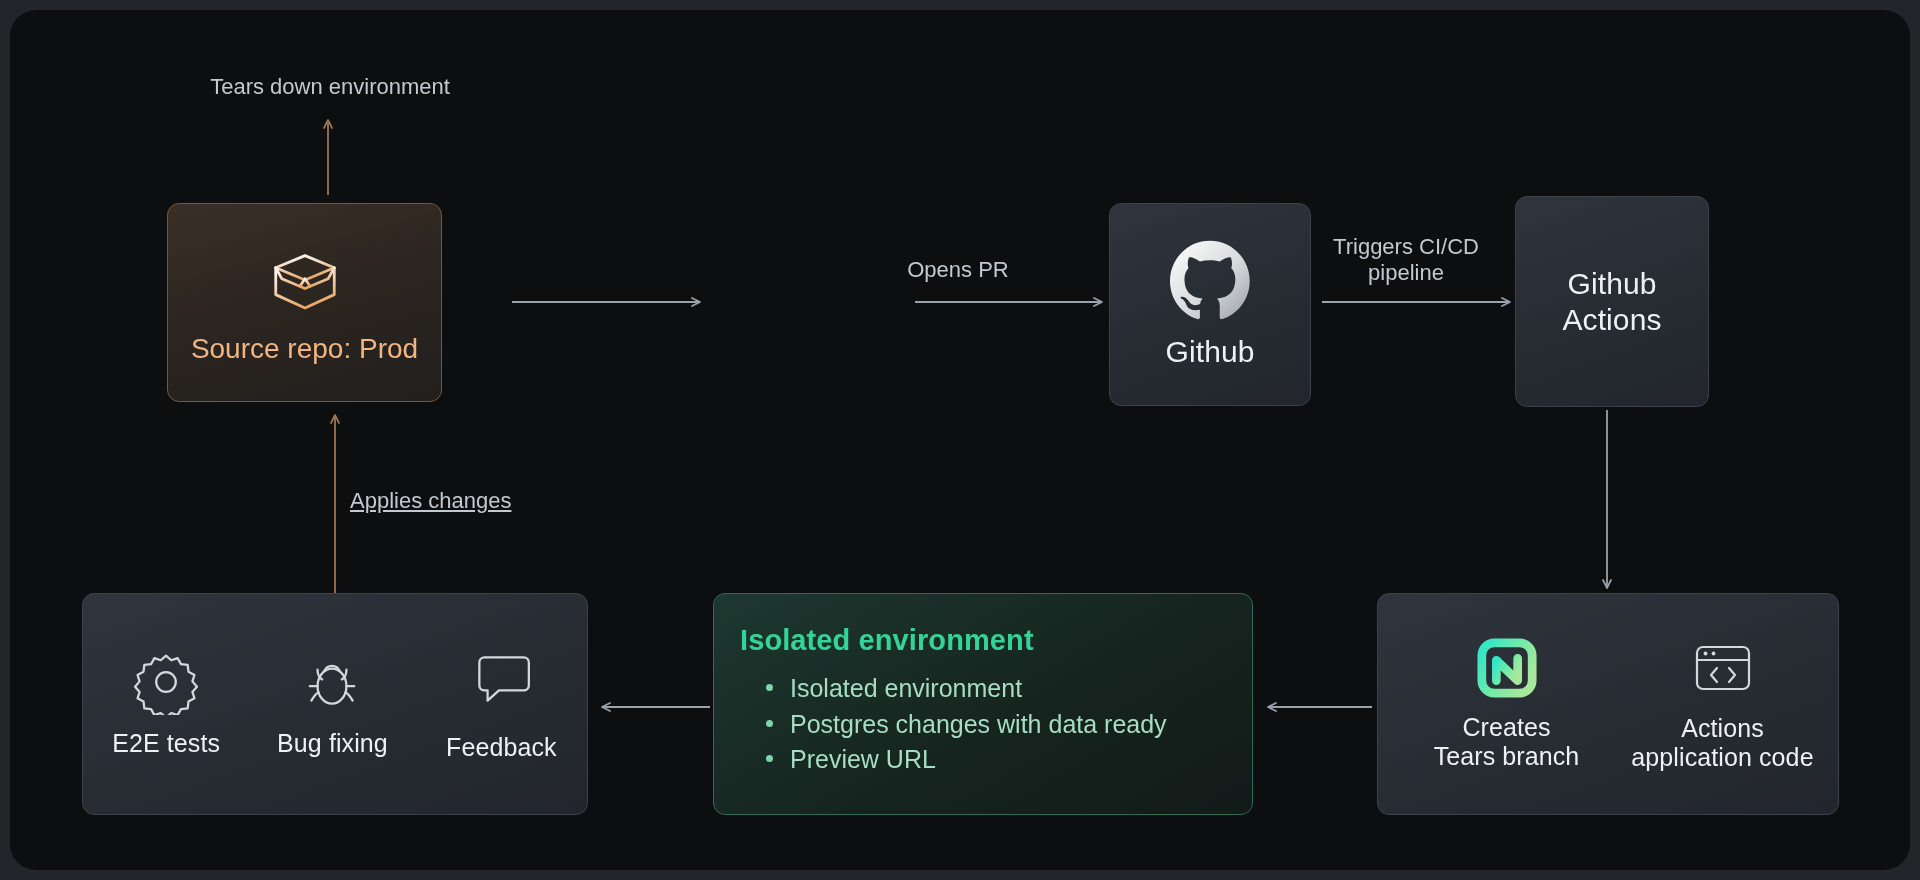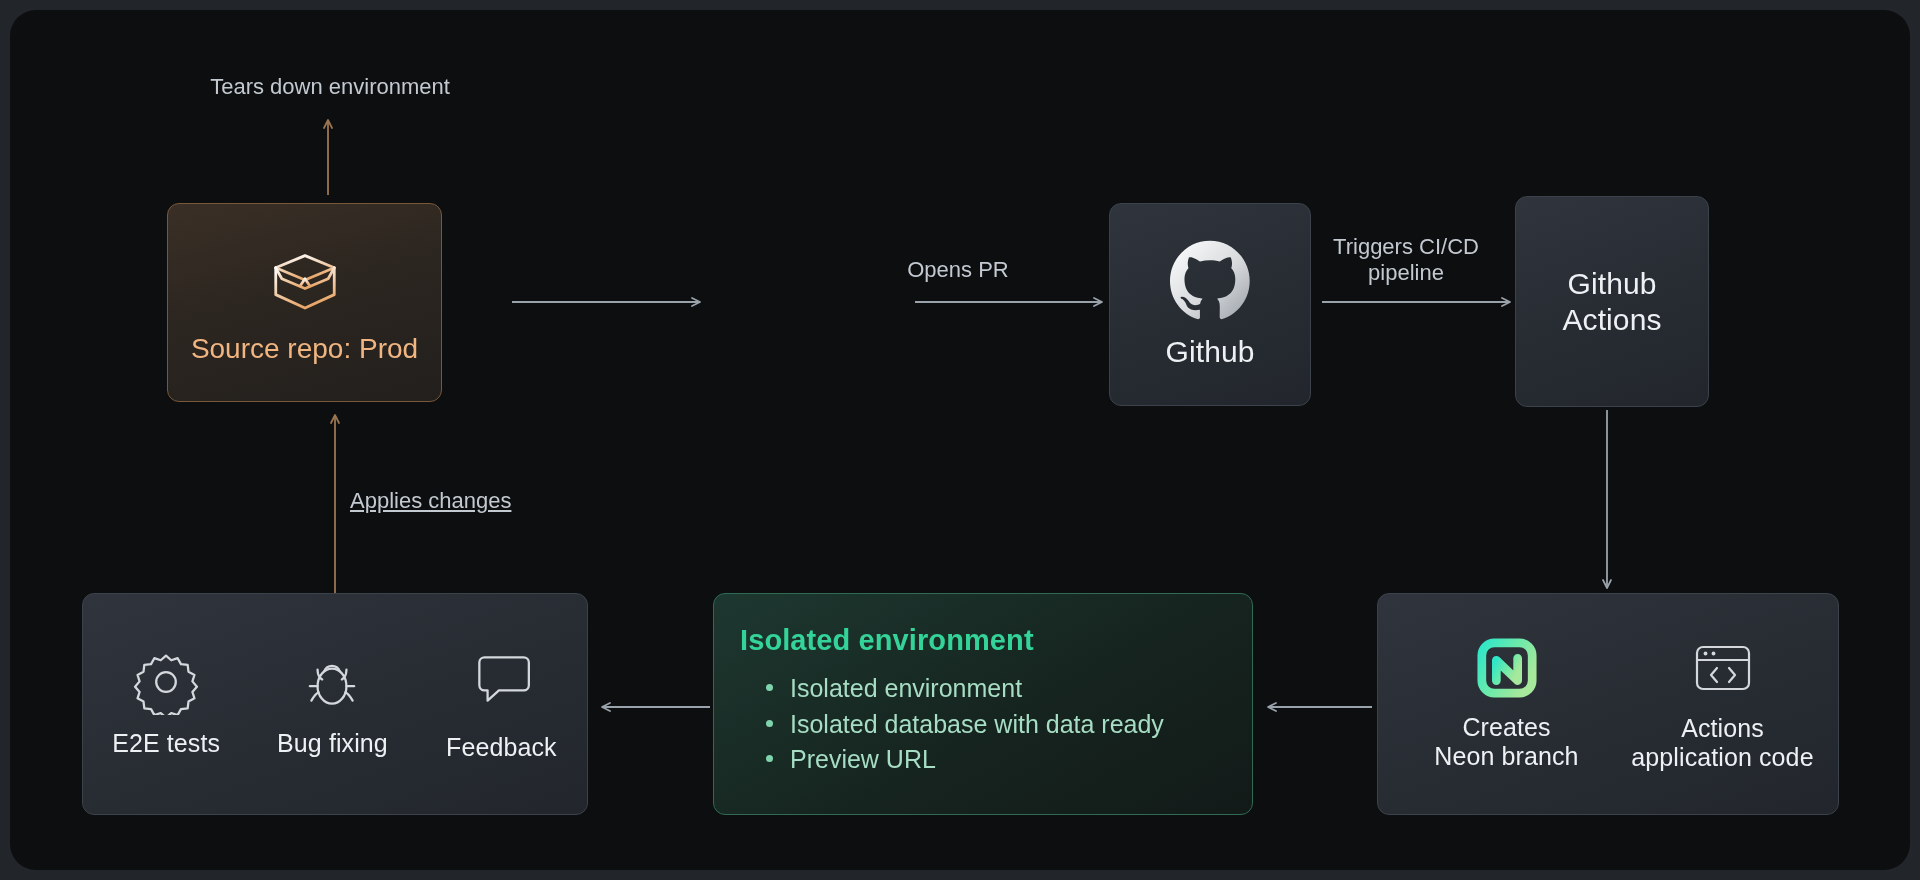--- a/index.html
+++ b/index.html
@@ -232,21 +232,21 @@
   <div class="row-group card-dark" style="left:1367px; top:583px; width:462px; height:222px;padding-left:28px;">
 
     <div class="sub-item" style="width:200px;">
       <span class="icon-wrap">
         <svg width="62" height="62" viewBox="0 0 64 64" fill="none">
           <rect x="6" y="6" width="52" height="52" rx="13" ry="13" stroke="url(#neonGrad)" stroke-width="9"></rect>
           <path d="M21 45 L21 24 L43 45 L43 22" stroke="url(#neonGrad)" stroke-width="9" stroke-linecap="round" stroke-linejoin="round" fill="none"></path>
         </svg>
       </span>
       <span class="node-label">Creates</span>
-      <span class="node-label">Neon branch</span>
+      <span class="node-label">Tears branch</span>
     </div>
 
     <div class="sub-item" style="width:230px;">
       <span class="icon-wrap">
         <svg width="64" height="64" viewBox="0 0 64 64" fill="none" stroke="#d4d8dd" stroke-width="2.2" stroke-linecap="round" stroke-linejoin="round">
           <rect x="6" y="11" width="52" height="42" rx="6" ry="6"></rect>
           <line x1="6" y1="24" x2="58" y2="24"></line>
           <circle cx="14.5" cy="17.5" r="1.9" fill="#d4d8dd" stroke="none"></circle>
           <circle cx="22.5" cy="17.5" r="1.9" fill="#d4d8dd" stroke="none"></circle>
           <path d="M26 32 L20 39 L26 46"></path>
@@ -255,21 +255,21 @@
       </span>
       <span class="node-label">Actions</span>
       <span class="node-label">application code</span>
     </div>
   </div>
 
   <div class="node card-green" style="left:703px; top:583px; width:540px; height:222px; padding:30px 0 0 26px;">
     <h3 class="eph-title">Isolated environment</h3>
     <ul class="eph-list">
       <li>Isolated environment</li>
-      <li>Isolated database with data ready</li>
+      <li>Postgres changes with data ready</li>
       <li>Preview URL</li>
     </ul>
   </div>
 
   <div class="row-group card-dark" style="left:72px; top:583px; width:506px; height:222px;">
 
     <div class="sub-item" style="width:160px;">
       <span class="icon-wrap">
         <svg width="66" height="66" viewBox="0 0 64 64" fill="none" stroke="#d4d8dd" stroke-width="2.2" stroke-linejoin="round">
           <path d="M32 6.5 l5.1 4.4 6.2 -2 3.2 5.8 6.5 0.8 0.8 6.5 5.8 3.2 -2 6.2 4.4 5.1 -4.4 5.1 2 6.2 -5.8 3.2 -0.8 6.5 -6.5 0.8 -3.2 5.8 -6.2 -2 -5.1 4.4 -5.1 -4.4 -6.2 2 -3.2 -5.8 -6.5 -0.8 -0.8 -6.5 -5.8 -3.2 2 -6.2 -4.4 -5.1 4.4 -5.1 -2 -6.2 5.8 -3.2 0.8 -6.5 6.5 -0.8 3.2 -5.8 6.2 2 z"></path>

